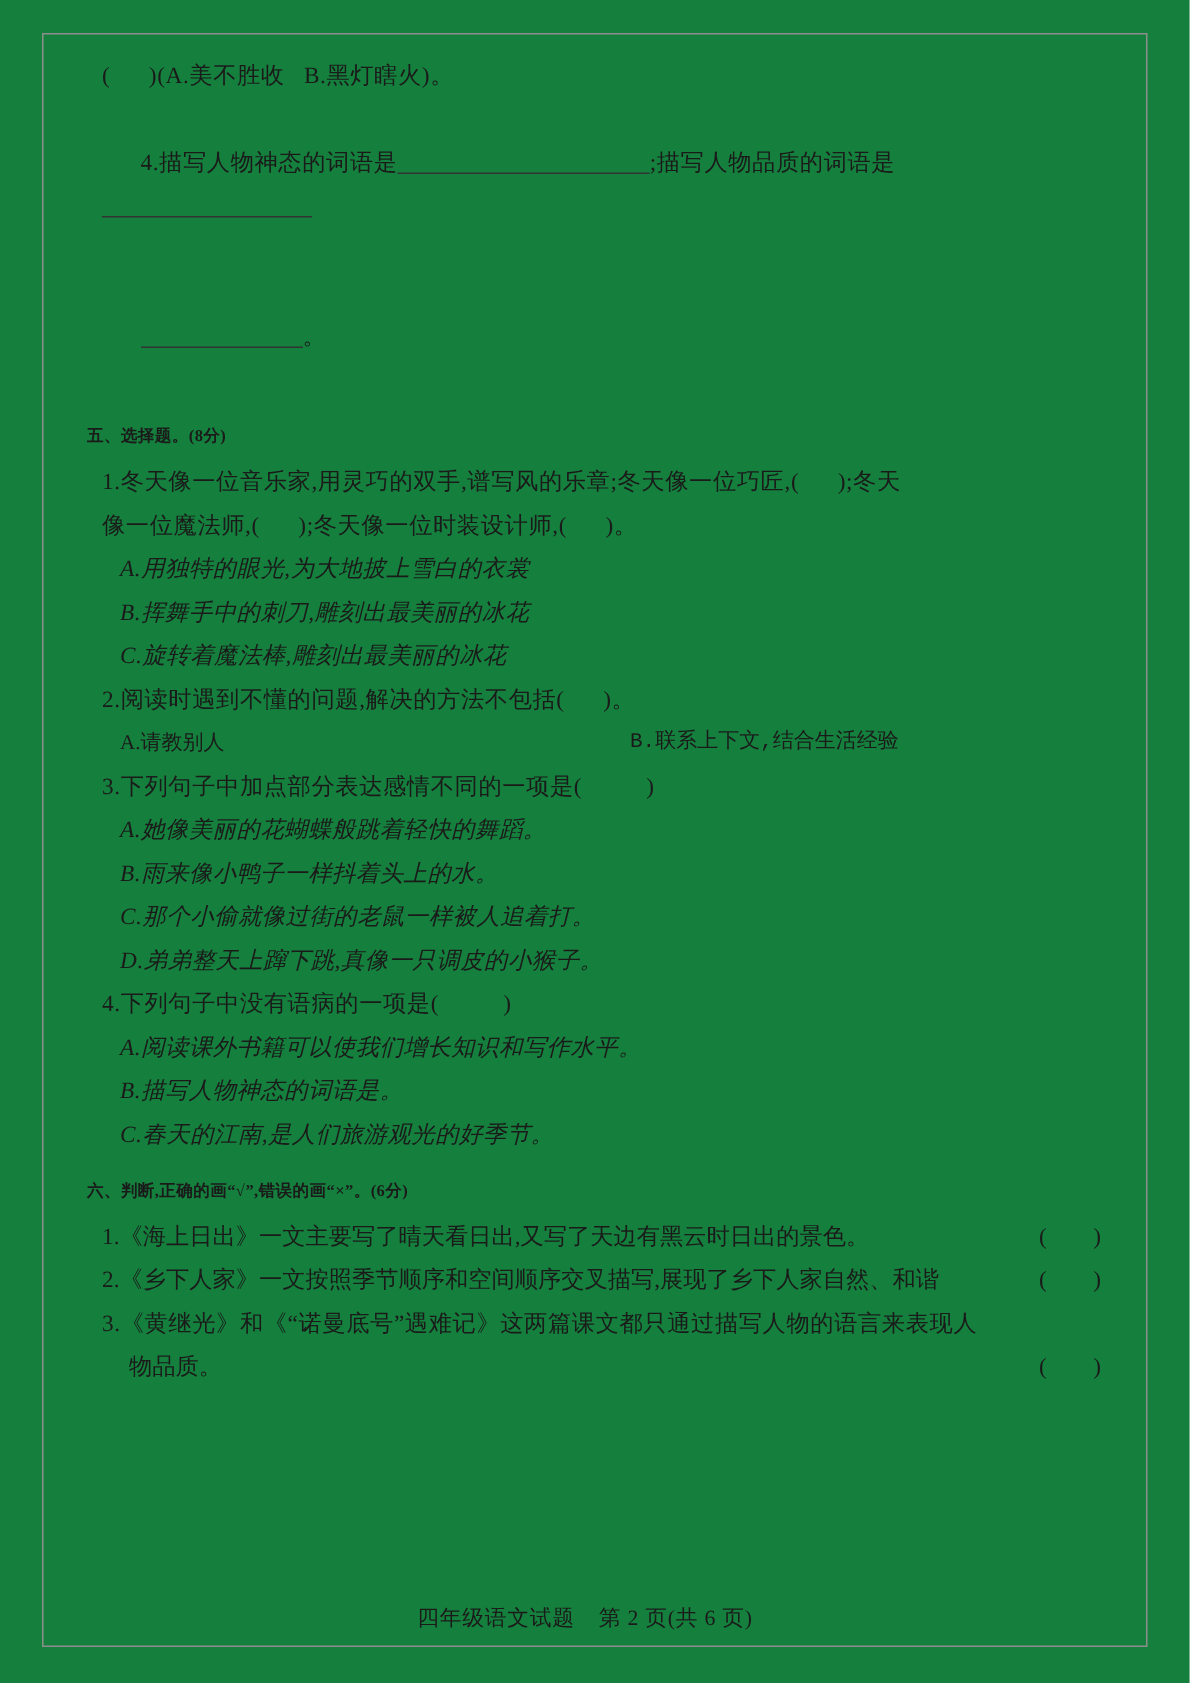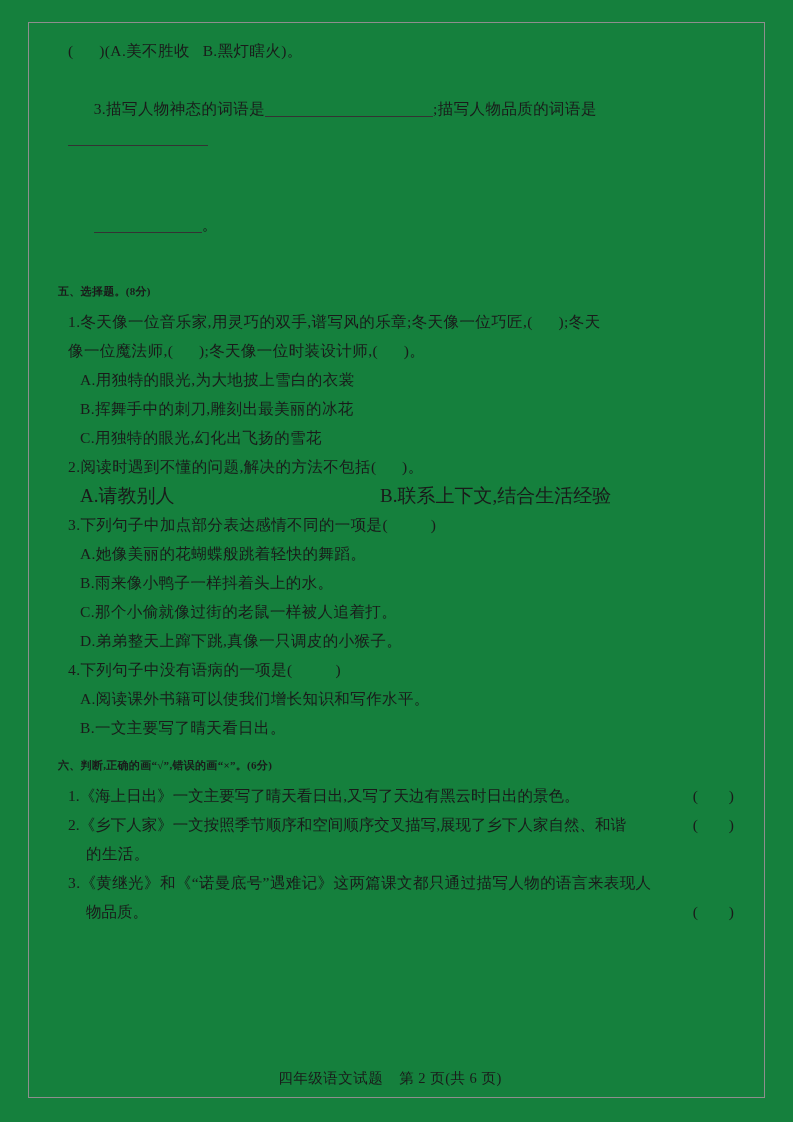--- a/index.html
+++ b/index.html
@@ -34,46 +34,47 @@
     width: 676px;
     box-sizing: border-box;
     color: #1a1a1a;
   }
   .line {
     font-size: 15.5px;
     line-height: 29px;
     letter-spacing: 0.4px;
     white-space: pre-wrap;
   }
-  .ind-a { padding-left: 22px; }
+  .ind-a { padding-left: 22px; font-style: italic; }
   .ind-q { padding-left: 10px; }
   .section-head {
     font-size: 11px;
     font-weight: bold;
     line-height: 32px;
     margin-top: 7px;
     letter-spacing: 0.3px;
   }
   .blank-line {
     display: inline-block;
     border-bottom: 1px solid #333;
     height: 15px;
     vertical-align: -3px;
   }
   .bl-long { width: 168px; }
   .bl-long2 { width: 140px; }
   .bl-short { width: 108px; }
   .opt-row {
     display: flex;
-    font-size: 19px;
+    font-size: 14px;
     line-height: 29px;
     padding-left: 22px;
+    gap: 40px;
   }
   .opt-row .c1 { width: 300px; }
-  .opt-row .c2 { flex: 1; }
+  .opt-row .c2 { flex: 1; font-family: Liberation Mono, monospace; }
   .judge-row {
     display: flex;
     font-size: 15.5px;
     line-height: 29px;
     justify-content: space-between;
   }
   .judge-row .txt { padding-left: 10px; }
   .judge-row .mark { white-space: pre; }
   .cont-line { padding-left: 28px; }
   .footer {
@@ -92,63 +93,63 @@
 <body>
 
 <div class="page">
   <div class="paper-border"></div>
 
   <div class="content">
 
     <div class="line ind-q">(      )(A.美不胜收   B.黑灯瞎火)。</div>
 
     <div class="line ind-q">
-      <span>3.描写人物神态的词语是</span><span class="blank-line bl-long"></span><span>;描写人物品质的词语是</span><span class="blank-line bl-long2"></span>
+      <span>4.描写人物神态的词语是</span><span class="blank-line bl-long"></span><span>;描写人物品质的词语是</span><span class="blank-line bl-long2"></span>
     </div>
 
     <div class="line ind-q">
       <span class="blank-line bl-short"></span><span>。</span>
     </div>
 
     <div class="section-head">五、选择题。(8分)</div>
 
     <div class="line ind-q">1.冬天像一位音乐家,用灵巧的双手,谱写风的乐章;冬天像一位巧匠,(      );冬天</div>
     <div class="line ind-q">像一位魔法师,(      );冬天像一位时装设计师,(      )。</div>
     <div class="line ind-a">A.用独特的眼光,为大地披上雪白的衣裳</div>
     <div class="line ind-a">B.挥舞手中的刺刀,雕刻出最美丽的冰花</div>
-    <div class="line ind-a">C.用独特的眼光,幻化出飞扬的雪花</div>
+    <div class="line ind-a">C.旋转着魔法棒,雕刻出最美丽的冰花</div>
 
     <div class="line ind-q">2.阅读时遇到不懂的问题,解决的方法不包括(      )。</div>
     <div class="opt-row">
       <span class="c1">A.请教别人</span>
       <span class="c2">B.联系上下文,结合生活经验</span>
     </div>
 
     <div class="line ind-q">3.下列句子中加点部分表达感情不同的一项是(          )</div>
     <div class="line ind-a">A.她像美丽的花蝴蝶般跳着轻快的舞蹈。</div>
     <div class="line ind-a">B.雨来像小鸭子一样抖着头上的水。</div>
     <div class="line ind-a">C.那个小偷就像过街的老鼠一样被人追着打。</div>
     <div class="line ind-a">D.弟弟整天上蹿下跳,真像一只调皮的小猴子。</div>
 
     <div class="line ind-q">4.下列句子中没有语病的一项是(          )</div>
     <div class="line ind-a">A.阅读课外书籍可以使我们增长知识和写作水平。</div>
-    <div class="line ind-a">B.一文主要写了晴天看日出。</div>
+    <div class="line ind-a">B.描写人物神态的词语是。</div>
+    <div class="line ind-a">C.春天的江南,是人们旅游观光的好季节。</div>
 
     <div class="section-head">六、判断,正确的画“√”,错误的画“×”。(6分)</div>
 
     <div class="judge-row">
       <span class="txt">1.《海上日出》一文主要写了晴天看日出,又写了天边有黑云时日出的景色。</span>
       <span class="mark">(        )</span>
     </div>
 
     <div class="judge-row">
       <span class="txt">2.《乡下人家》一文按照季节顺序和空间顺序交叉描写,展现了乡下人家自然、和谐</span>
       <span class="mark">(        )</span>
     </div>
-    <div class="line cont-line">的生活。</div>
 
     <div class="line cont-line" style="padding-left:10px">3.《黄继光》和《“诺曼底号”遇难记》这两篇课文都只通过描写人物的语言来表现人</div>
     <div class="judge-row">
       <span class="txt" style="padding-left:28px">物品质。</span>
       <span class="mark">(        )</span>
     </div>
 
   </div>
 
   <div class="footer">

